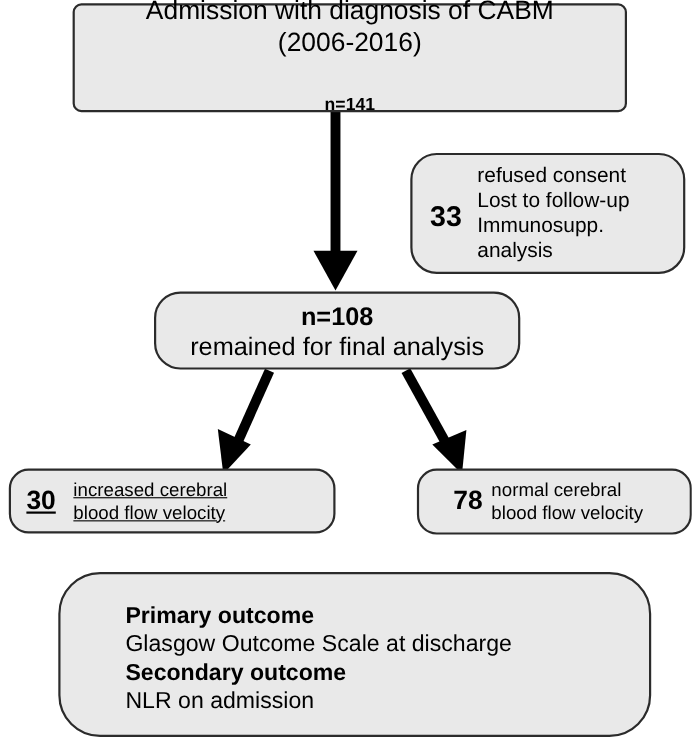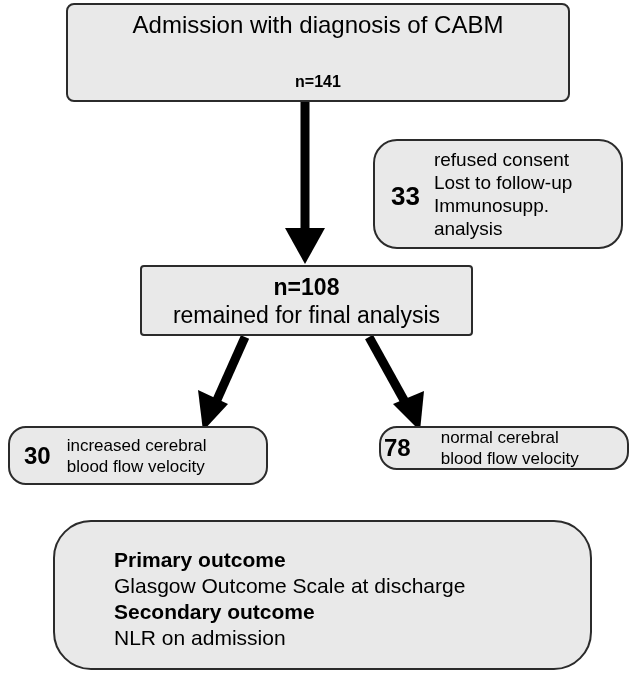--- a/index.html
+++ b/index.html
@@ -77,44 +77,45 @@
     font-size: 19px;
     line-height: 23px;
   }
 
   
   #box-remaining {
     left: 140px;
     top: 265px;
     width: 333px;
     height: 71px;
-    border-radius: 4px;
+    border-radius: 24px;
     padding: 2px 8px;
   }
   #box-remaining .l1 { font-size: 23px; line-height: 28px; font-weight: bold; }
   #box-remaining .l2 { font-size: 23px; line-height: 28px; }
 
   
   #box-increased {
     left: 8px;
     top: 426px;
-    width: 260px;
+    width: 297px;
     height: 59px;
     border-radius: 18px;
     padding: 2px 8px 2px 14px;
     gap: 16px;
+    text-decoration: underline;
   }
   #box-normal {
     left: 379px;
     top: 426px;
     width: 250px;
-    height: 44px;
+    height: 60px;
     border-radius: 18px;
-    padding: 2px 8px 2px 3px;
-    gap: 30px;
+    padding: 2px 8px 2px 31px;
+    gap: 8px;
   }
   #box-increased .num, #box-normal .num {
     font-size: 24px;
     font-weight: bold;
     line-height: 24px;
     flex: 0 0 auto;
   }
   #box-increased .lines, #box-normal .lines {
     display: flex;
     flex-direction: column;
@@ -169,20 +170,21 @@
     </g>
 
     <g>
       <line x1="369" y1="337" x2="410" y2="411" stroke="#000000" stroke-width="9"></line>
       <polygon points="420,431 393,404 424,391" fill="#000000"></polygon>
     </g>
   </svg>
 
   <div class="node center" id="box-admission">
     <div class="l1">Admission with diagnosis of CABM</div>
+    <div class="l2">(2006-2016)</div>
     <div class="l3">n=141</div>
   </div>
 
   <div class="node split" id="box-excluded">
     <div class="num">33</div>
     <div class="lines">
       <div>refused consent</div>
       <div>Lost to follow-up</div>
       <div>Immunosupp.</div>
       <div>analysis</div>

